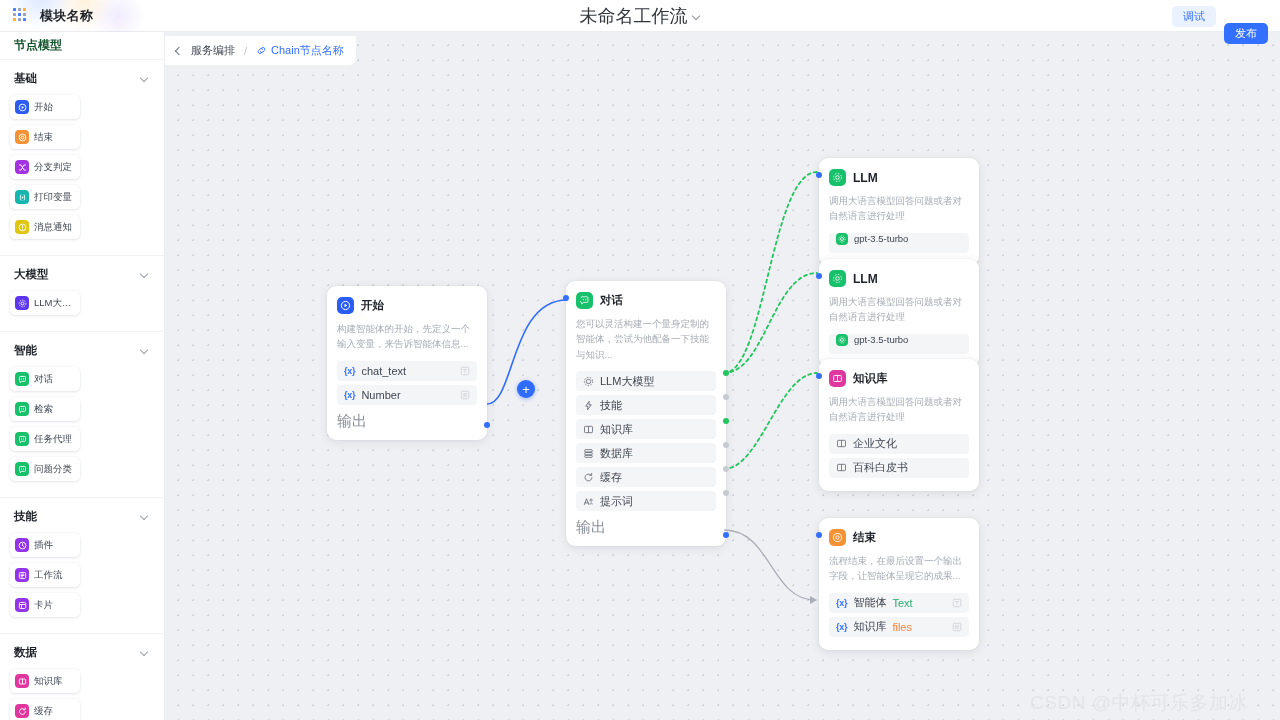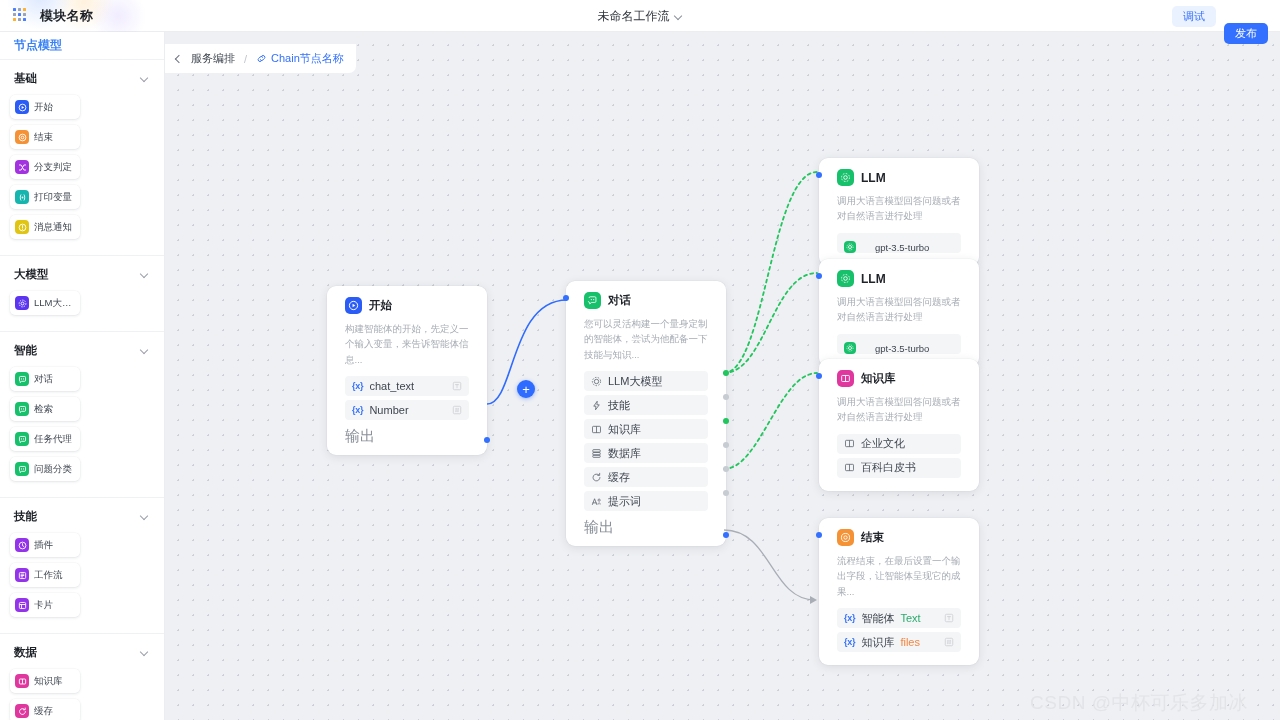--- a/index.html
+++ b/index.html
@@ -37,21 +37,21 @@
   .logo-grid i { display: block; width: 3px; height: 3px; border-radius: .5px; }
   .app-title {
     position: relative;
     margin-left: 12px; font-size: 13px; font-weight: 700; letter-spacing: .3px; color: #1f2329;
   }
   .wf-title {
     position: absolute; left: 0; right: 0; top: 0; height: 32px;
     display: flex; align-items: center; justify-content: center;
     gap: 5px; pointer-events: none;
   }
-  .wf-title-text { font-size: 12px; color: #30353c; }
+  .wf-title-text { font-size: 18px; color: #30353c; }
   .chev { width: 8px; height: 8px; position: relative; display: inline-block; }
   .chev::before {
     content: ""; position: absolute; left: 0; top: 1px;
     width: 5px; height: 5px;
     border-right: 1.3px solid #8a9099; border-bottom: 1.3px solid #8a9099;
     transform: rotate(45deg);
   }
   .header-actions {
     position: absolute; right: 12px; top: 0; height: 32px;
     display: flex; align-items: center; gap: 8px;
@@ -65,21 +65,21 @@
   .btn-primary { background: #3370ff; color: #ffffff; margin-top: 35px; }
 
   
   .sidebar {
     position: absolute; left: 0; top: 32px; width: 165px; height: 688px;
     background: #ffffff; border-right: 1px solid #ebedf0;
     overflow: hidden; z-index: 30;
   }
   .sidebar-header {
     height: 28px; display: flex; align-items: center;
-    padding: 0 14px; font-size: 12px; font-weight: 700; color: #3b82f6;
+    padding: 0 14px; font-size: 12px; font-weight: 700; color: #14532d;
     border-bottom: 1px solid #f0f1f3;
   }
   .group { border-bottom: 1px solid #f0f1f3; padding: 9px 0 16px; }
   .group:last-child { border-bottom: none; }
   .group-head {
     display: flex; align-items: center; justify-content: space-between;
     padding: 0 14px 2px; height: 20px;
   }
   .group-title { font-size: 11.5px; font-weight: 700; color: #1f2329; }
   .group-chev { width: 10px; height: 10px; position: relative; cursor: pointer; }
@@ -110,21 +110,21 @@
   
   .canvas {
     position: absolute; left: 165px; top: 32px; width: 1115px; height: 688px;
     background-color: #eff0f3;
     background-image: radial-gradient(#cdd0d8 1px, transparent 1px);
     background-size: 15px 15px;
     background-position: 6px 6px;
     overflow: hidden;
   }
   .breadcrumb {
-    position: absolute; left: 0; top: 12px; height: 29px;
+    position: absolute; left: 0; top: 4px; height: 29px;
     display: flex; align-items: center; gap: 0;
     padding: 0 12px 0 0;
     background: #ffffff;
     border-bottom-right-radius: 7px;
     z-index: 20;
   }
   .bc-back {
     width: 26px; height: 29px; display: flex; align-items: center; justify-content: center;
     cursor: pointer;
   }
@@ -134,21 +134,21 @@
     transform: rotate(45deg); display: block; margin-left: 2px;
   }
   .bc-item { font-size: 11px; color: #3f4650; }
   .bc-sep { font-size: 11px; color: #c2c6cd; margin: 0 9px; }
   .bc-current { font-size: 11px; color: #3370ff; display: flex; align-items: center; gap: 4px; }
 
   
   .node {
     position: absolute; background: #ffffff; border-radius: 9px;
     box-shadow: 0 2px 10px rgba(25,35,65,.10), 0 0 0 .5px rgba(25,35,65,.05);
-    padding: 11px 18px 9px;
+    padding: 11px 10px 9px;
   }
   .node-head { display: flex; align-items: center; gap: 7px; margin-bottom: 7px; }
   .node-ico {
     width: 17px; height: 17px; border-radius: 5px; flex: none;
     display: flex; align-items: center; justify-content: center; color: #fff;
   }
   .node-title { font-size: 11.5px; font-weight: 700; color: #1f2329; }
   .node-title.lg { font-size: 12px; font-weight: 600; }
   .node-desc {
     font-size: 9.5px; line-height: 1.62; color: #a6abb3; margin-bottom: 9px;
@@ -160,21 +160,21 @@
   }
   .row-label { font-size: 11px; color: #3f4650; }
   .row-ico { width: 11px; height: 11px; flex: none; display: flex; align-items: center; justify-content: center; }
   .var-tag { font-size: 9px; color: #3370ff; font-weight: 700; letter-spacing: -.2px; }
   .row-right { margin-left: auto; opacity: .42; display: flex; align-items: center; }
   .out-label {
     font-size: 15px; color: #8a9099; text-align: left; padding-top: 3px; padding-right: 1px;
   }
   .chip {
     height: 20px; background: #f4f5f7; border-radius: 4px;
-    display: flex; align-items: flex-end; padding: 0 7px; gap: 19px; margin-bottom: 4px;
+    display: flex; align-items: flex-start; padding: 0 7px; gap: 6px; margin-bottom: 4px;
   }
   .chip-ico { width: 12px; height: 12px; border-radius: 4px; flex: none; display:flex; align-items:center; justify-content:center; color:#fff; }
   .chip-label { font-size: 9.5px; color: #3f4650; }
   .green-txt { color: #2aab6e; }
   .orange-txt { color: #f5853f; }
 
   
   .port {
     position: absolute; width: 6px; height: 6px; border-radius: 50%;
     background: #c7cbd2; z-index: 12;

